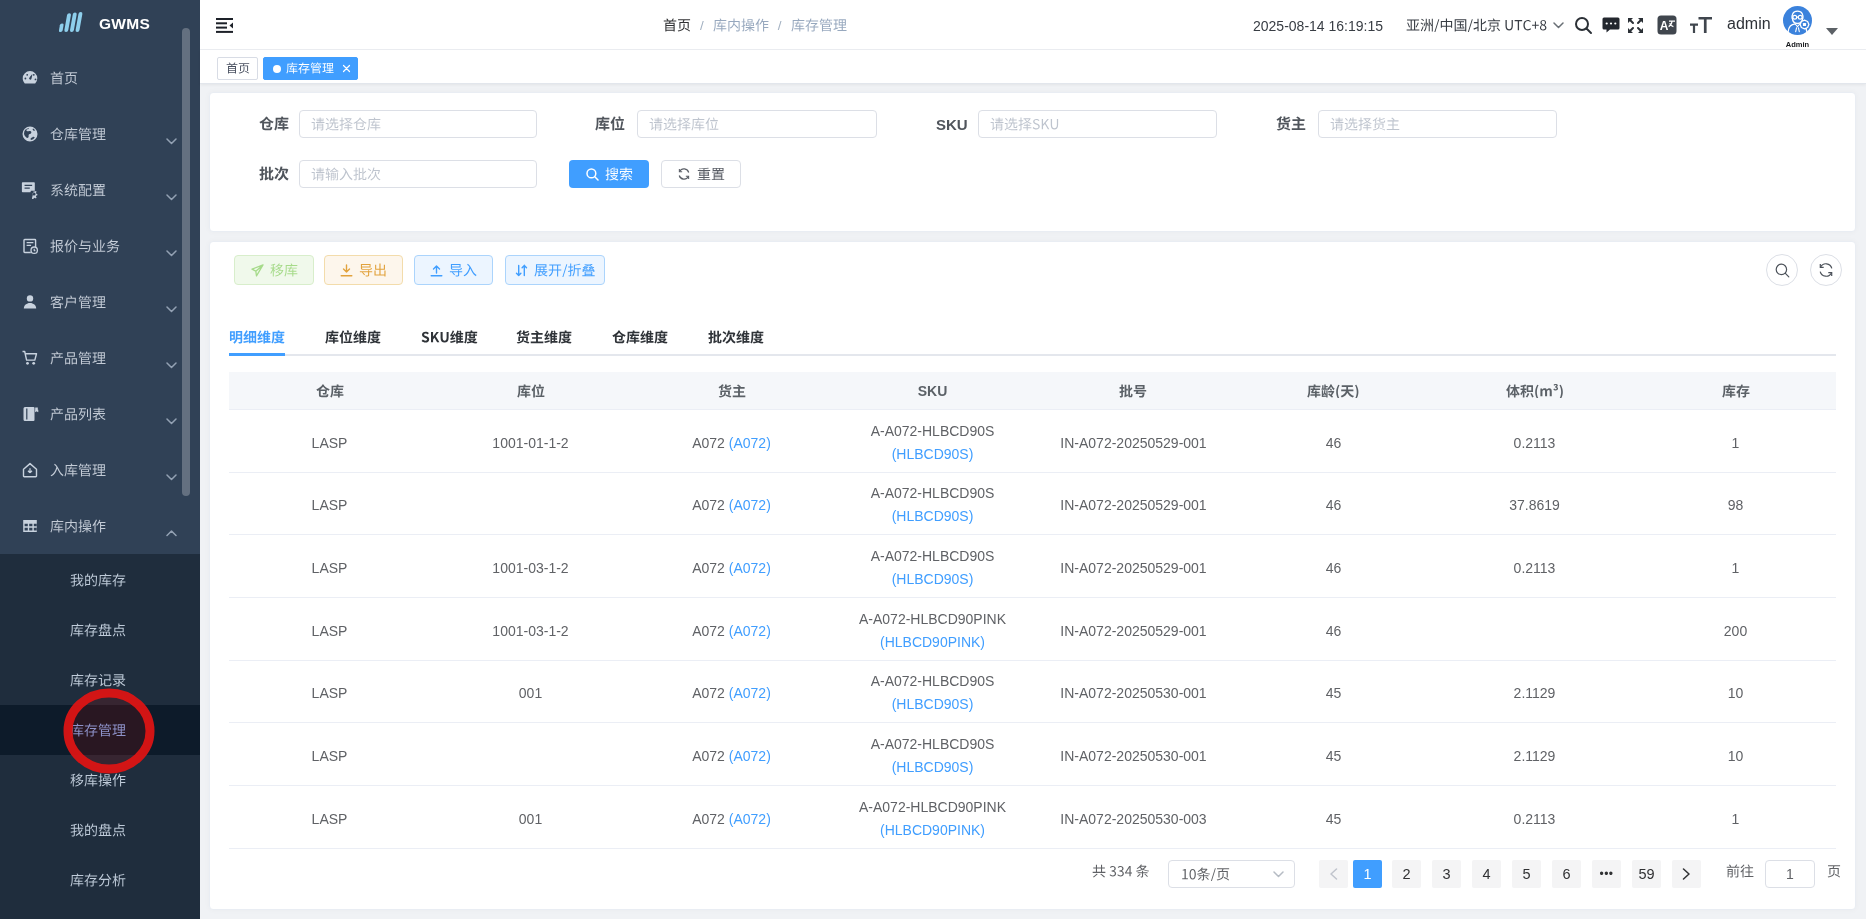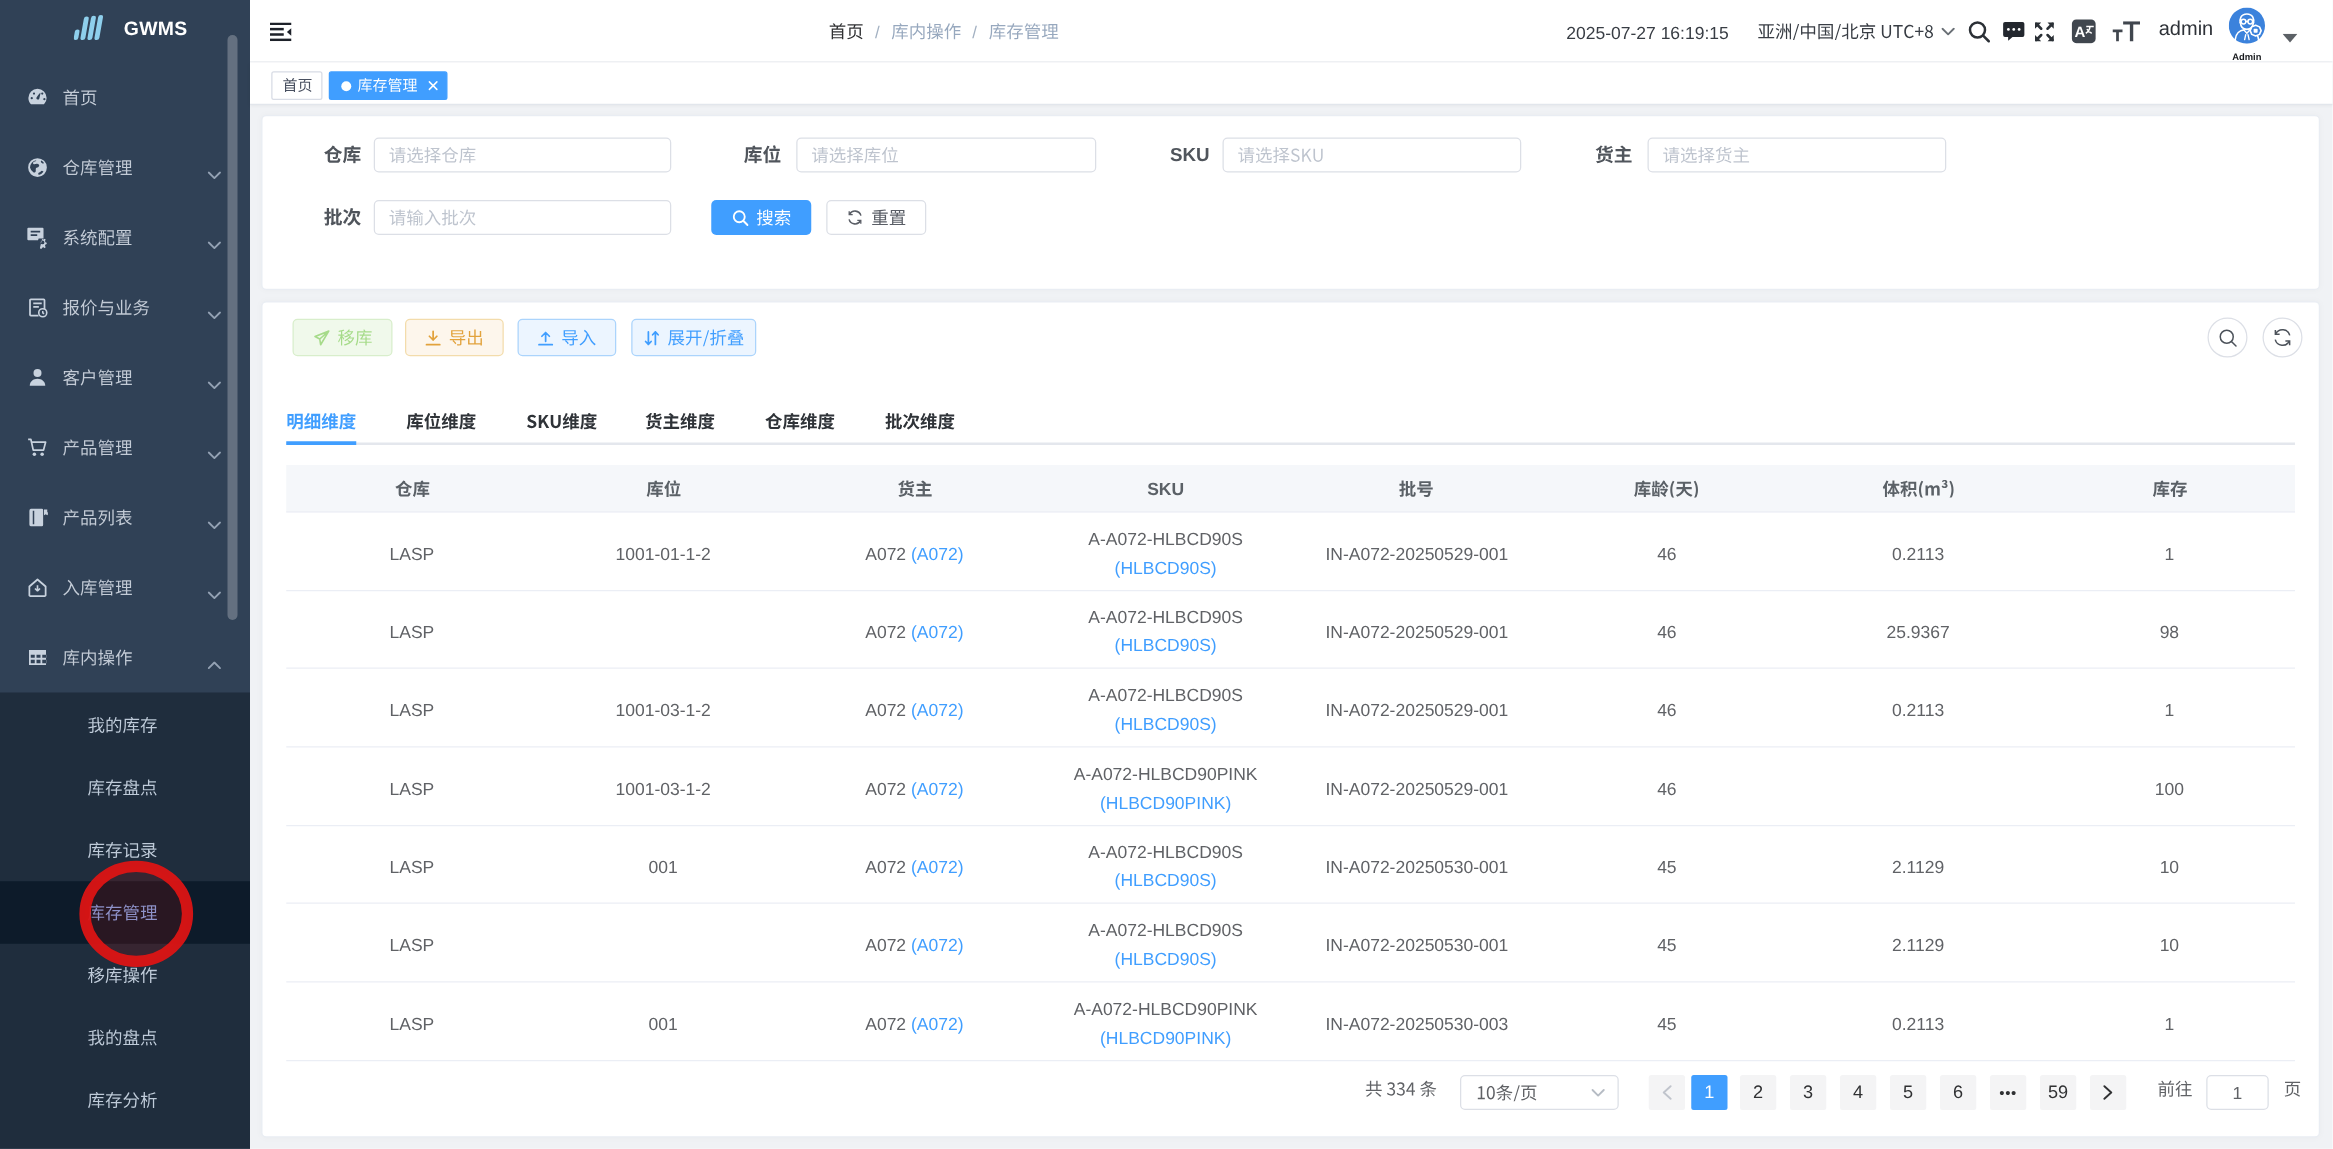--- a/index.html
+++ b/index.html
@@ -320,21 +320,21 @@
         <svg class="zt" width="56.0" height="14.3">
           <g fill="currentColor" transform="translate(0,12.32) scale(0.014000,-0.014000)">
             <use href="#r5E93"></use>
             <use href="#r5B58" x="1000"></use>
             <use href="#r7BA1" x="2000"></use>
             <use href="#r7406" x="3000"></use>
           </g>
         </svg>
       </span>
     </div>
-    <div class="ab" style="left:1053px;top:18px;font-size:14px;color:#383d44">2025-07-27 16:19:15</div>
+    <div class="ab" style="left:1053px;top:18px;font-size:14px;color:#383d44">2025-08-14 16:19:15</div>
     <div class="ab fx" style="left:1206px;top:18px;color:#383d44;gap:6px">
       <svg class="zt" width="141.1" height="14.3">
         <g fill="currentColor" transform="translate(0,12.32) scale(0.014000,-0.014000)">
           <use href="#r4E9A"></use>
           <use href="#r6D32" x="1000"></use>
           <use href="#r002F" x="2000"></use>
           <use href="#r4E2D" x="2392"></use>
           <use href="#r56FD" x="3392"></use>
           <use href="#r002F" x="4392"></use>
           <use href="#r5317" x="4784"></use>
@@ -759,21 +759,21 @@
 <div class="ab" style="left:229px;top:472.65px;width:1607px;height:62.65px;border-bottom:1px solid #ebeef5;font-size:14px;color:#606266">
     <div class="ab fc" style="left:0px;top:0;width:201px;height:100%;padding-top:4px">LASP</div>
     <div class="ab fc" style="left:402px;top:0;width:201px;height:100%;padding-top:4px">
       <span>A072 <span style="color:#409eff">(A072)</span></span>
     </div>
     <div class="ab fc" style="left:603px;top:0;width:201px;height:100%;padding-top:4px">
       <div style="text-align:center;line-height:23px">A-A072-HLBCD90S<br><span style="color:#409eff">(HLBCD90S)</span></div>
     </div>
     <div class="ab fc" style="left:804px;top:0;width:201px;height:100%;padding-top:4px">IN-A072-20250529-001</div>
     <div class="ab fc" style="left:1004px;top:0;width:201px;height:100%;padding-top:4px">46</div>
-    <div class="ab fc" style="left:1205px;top:0;width:201px;height:100%;padding-top:4px">25.9367</div>
+    <div class="ab fc" style="left:1205px;top:0;width:201px;height:100%;padding-top:4px">37.8619</div>
     <div class="ab fc" style="left:1406px;top:0;width:201px;height:100%;padding-top:4px">98</div>
   </div>
 <div class="ab" style="left:229px;top:535.30px;width:1607px;height:62.65px;border-bottom:1px solid #ebeef5;font-size:14px;color:#606266">
     <div class="ab fc" style="left:0px;top:0;width:201px;height:100%;padding-top:4px">LASP</div>
     <div class="ab fc" style="left:201px;top:0;width:201px;height:100%;padding-top:4px">1001-03-1-2</div>
     <div class="ab fc" style="left:402px;top:0;width:201px;height:100%;padding-top:4px">
       <span>A072 <span style="color:#409eff">(A072)</span></span>
     </div>
     <div class="ab fc" style="left:603px;top:0;width:201px;height:100%;padding-top:4px">
       <div style="text-align:center;line-height:23px">A-A072-HLBCD90S<br><span style="color:#409eff">(HLBCD90S)</span></div>
@@ -787,21 +787,21 @@
     <div class="ab fc" style="left:0px;top:0;width:201px;height:100%;padding-top:4px">LASP</div>
     <div class="ab fc" style="left:201px;top:0;width:201px;height:100%;padding-top:4px">1001-03-1-2</div>
     <div class="ab fc" style="left:402px;top:0;width:201px;height:100%;padding-top:4px">
       <span>A072 <span style="color:#409eff">(A072)</span></span>
     </div>
     <div class="ab fc" style="left:603px;top:0;width:201px;height:100%;padding-top:4px">
       <div style="text-align:center;line-height:23px">A-A072-HLBCD90PINK<br><span style="color:#409eff">(HLBCD90PINK)</span></div>
     </div>
     <div class="ab fc" style="left:804px;top:0;width:201px;height:100%;padding-top:4px">IN-A072-20250529-001</div>
     <div class="ab fc" style="left:1004px;top:0;width:201px;height:100%;padding-top:4px">46</div>
-    <div class="ab fc" style="left:1406px;top:0;width:201px;height:100%;padding-top:4px">100</div>
+    <div class="ab fc" style="left:1406px;top:0;width:201px;height:100%;padding-top:4px">200</div>
   </div>
 <div class="ab" style="left:229px;top:660.60px;width:1607px;height:62.65px;border-bottom:1px solid #ebeef5;font-size:14px;color:#606266">
     <div class="ab fc" style="left:0px;top:0;width:201px;height:100%;padding-top:4px">LASP</div>
     <div class="ab fc" style="left:201px;top:0;width:201px;height:100%;padding-top:4px">001</div>
     <div class="ab fc" style="left:402px;top:0;width:201px;height:100%;padding-top:4px">
       <span>A072 <span style="color:#409eff">(A072)</span></span>
     </div>
     <div class="ab fc" style="left:603px;top:0;width:201px;height:100%;padding-top:4px">
       <div style="text-align:center;line-height:23px">A-A072-HLBCD90S<br><span style="color:#409eff">(HLBCD90S)</span></div>
     </div>

